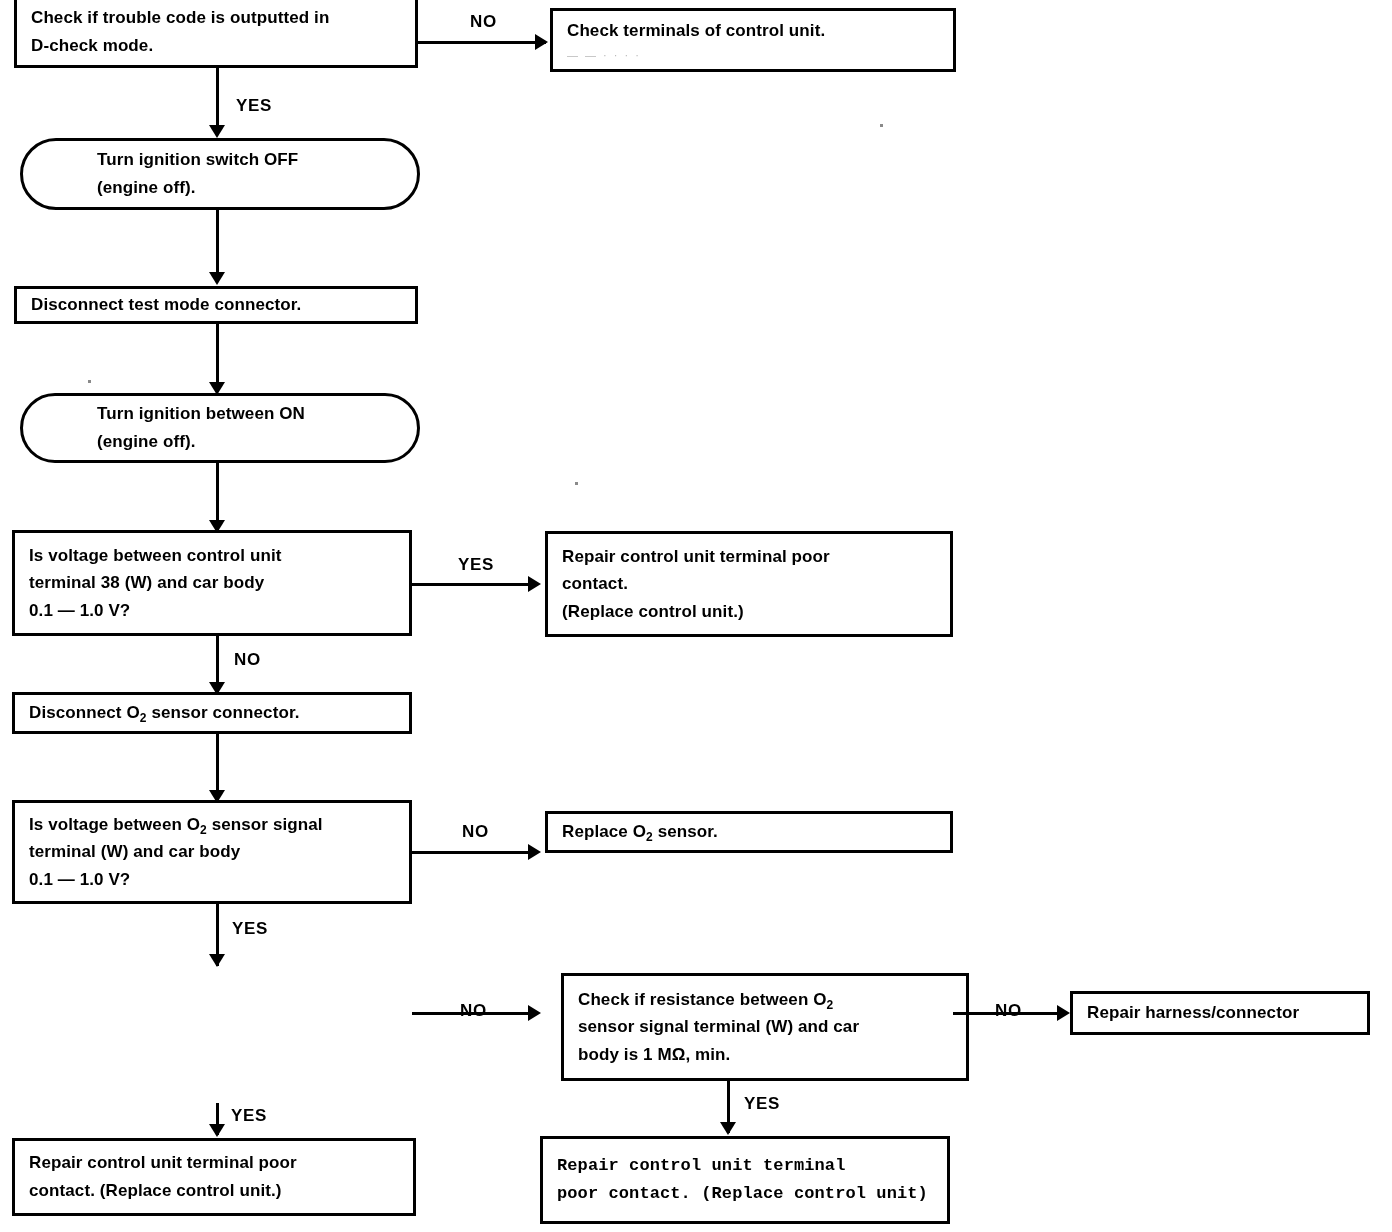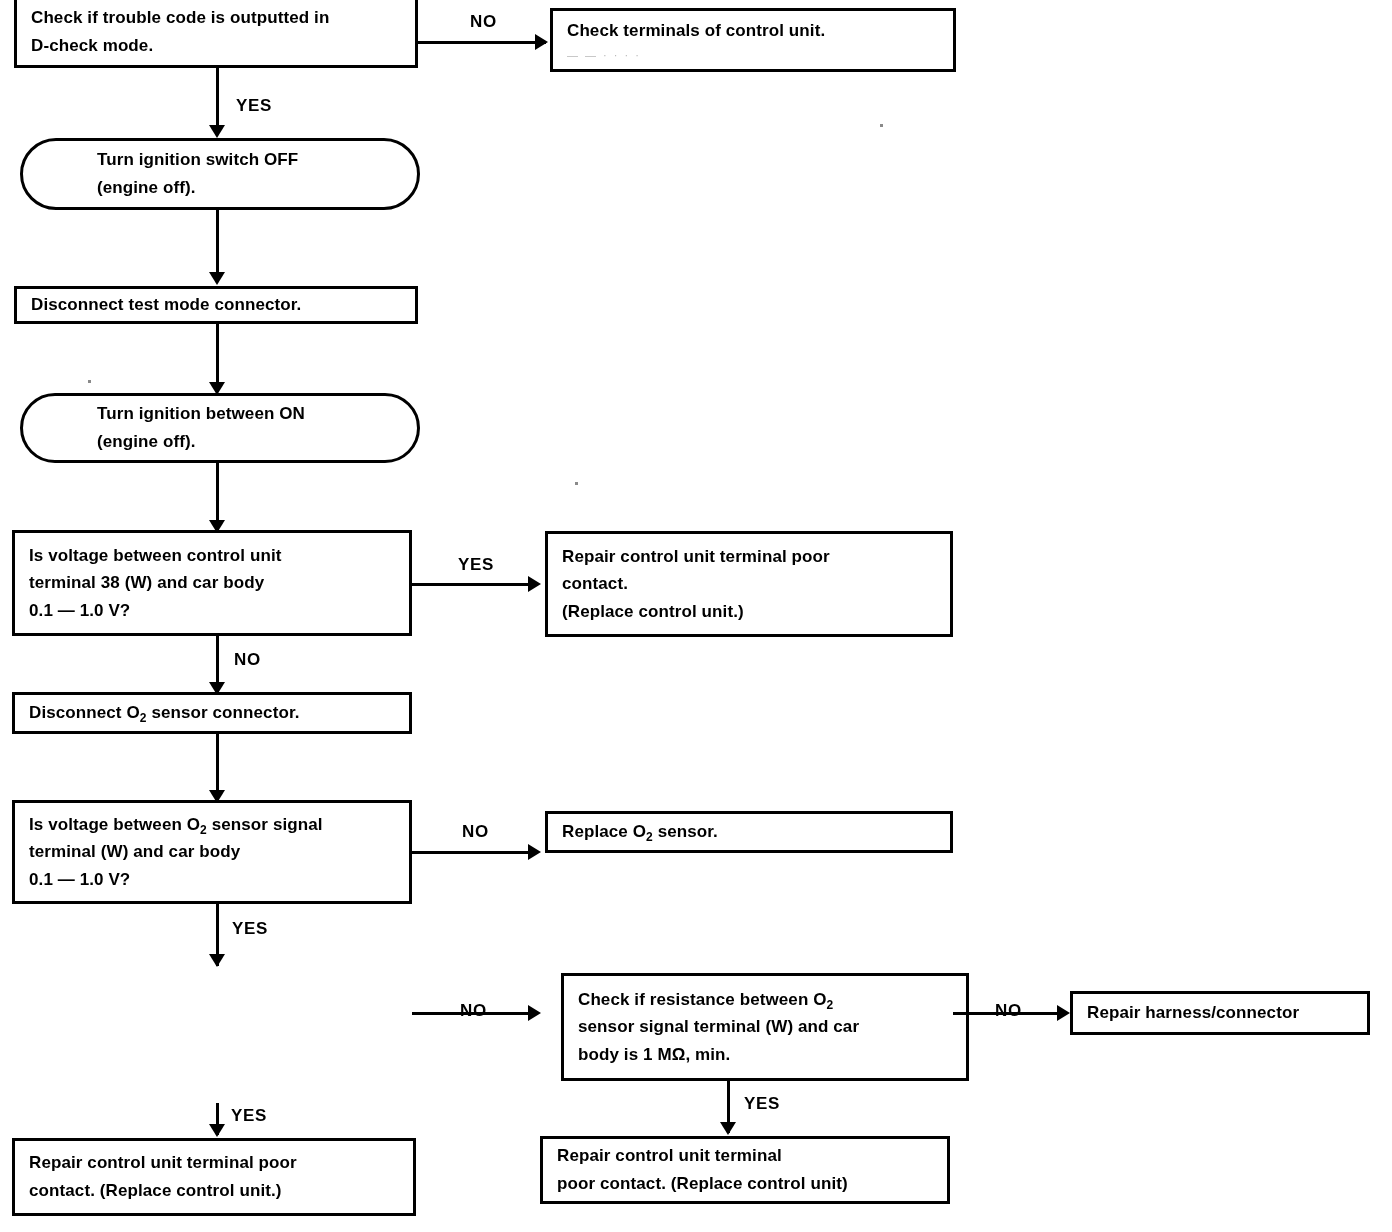--- a/index.html
+++ b/index.html
@@ -214,21 +214,21 @@
 
   <div class="node" style="left:12px; top:1138px; width:404px; height:78px;">
     <div class="txt">Repair control unit terminal poor</div>
     <div class="txt">contact. (Replace control unit.)</div>
   </div>
 
   <div class="line vline" style="left:727px; top:1081px; height:52px;"></div>
   <div class="arrow-down" style="left:720px; top:1122px;"></div>
   <div class="edge-label" style="left:744px; top:1094px;">YES</div>
 
-  <div class="node" style="left:540px; top:1136px; width:410px; height:68px;">
+  <div class="node" style="left:540px; top:1136px; width:410px; height:88px;font-family:Liberation Mono, monospace;">
     <div class="txt">Repair control unit terminal</div>
     <div class="txt">poor contact. (Replace control unit)</div>
   </div>
 
   <div class="speck" style="left:575px; top:482px;"></div>
   <div class="speck" style="left:880px; top:124px;"></div>
   <div class="speck" style="left:88px; top:380px;"></div>
 
 </div>
 

